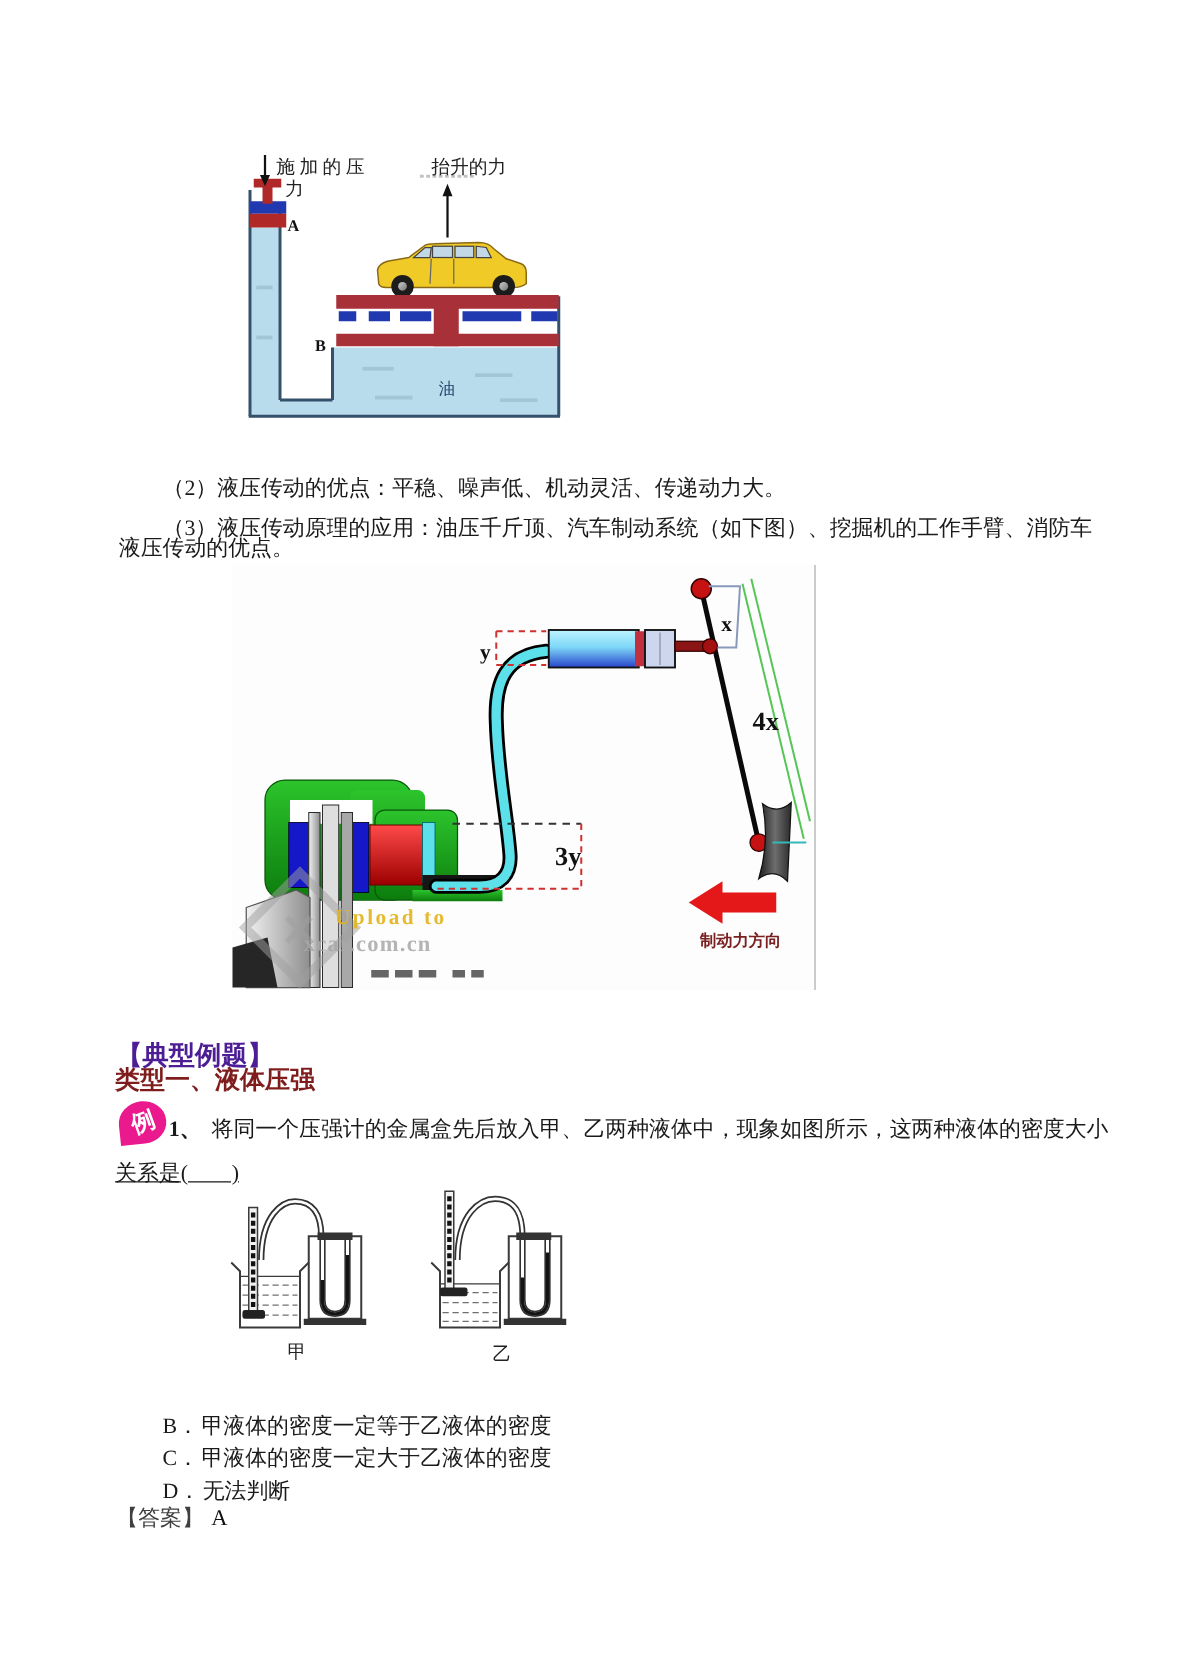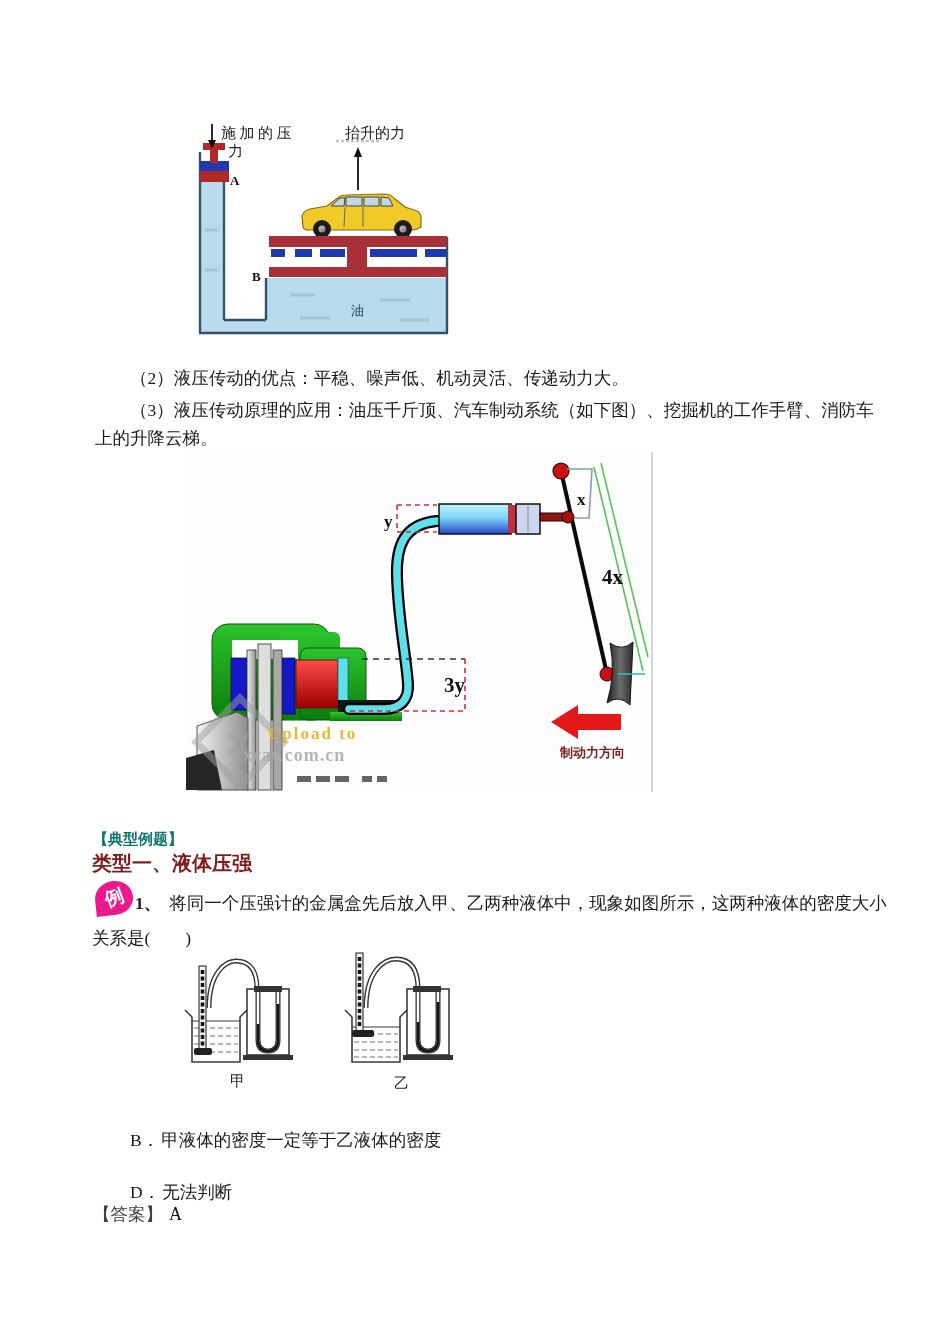--- a/index.html
+++ b/index.html
@@ -1,21 +1,21 @@
 <!DOCTYPE html>
 <html><head>
 <meta charset="utf-8">
 <style>
   html,body{margin:0;padding:0;background:#ffffff;}
   .page{position:relative;width:950px;height:1344px;background:#ffffff;overflow:hidden;
         font-family:"Liberation Serif","DejaVu Serif",serif;color:#1a1a1a;}
   .abs{position:absolute;}
   .body-text{font-size:17.5px;line-height:24px;white-space:nowrap;}
-  .indent{text-indent:35px;}
-  .heading-green{font-size:15px;font-weight:bold;color:#0f766e;
+  .indent{text-indent:35px;margin-top:12px;}
+  .heading-green{font-size:21px;font-weight:bold;color:#4c1d95;
         font-family:Liberation Mono, monospace;}
   .heading-orange{font-size:20px;font-weight:bold;color:#7f1d1d;
         font-family:"Liberation Sans","DejaVu Sans",sans-serif;}
   .badge{width:38px;height:34px;background:#ea1a8e;border-radius:52% 50% 50% 0;
         transform:rotate(-6deg);display:flex;align-items:center;justify-content:center;}
   .badge span{color:#ffffff;font-weight:bold;font-size:19px;transform:rotate(-14deg);}
   .q-num{font-weight:bold;margin-right:8px;}
   .opt{position:absolute;left:130px;font-size:17.5px;line-height:24px;white-space:nowrap;}
   .opt .lbl{margin-right:2px;}
   .answer-line{font-size:17.5px;white-space:nowrap;}
@@ -109,21 +109,21 @@
       </g>
       <rect x="347" y="236" width="20" height="41" fill="#a83038"></rect>
       <rect x="269" y="267" width="178" height="10" fill="#a83038"></rect>
     </g>
     <text x="252" y="281" font-size="13" font-weight="bold" fill="#111">B</text>
     <text class="svg-cjk" x="351" y="315" font-size="13" fill="#1f3f66">油</text>
   </svg>
 
   <div class="abs body-text indent" style="left:95px;top:366px;">（2）液压传动的优点：平稳、噪声低、机动灵活、传递动力大。</div>
   <div class="abs body-text indent" style="left:95px;top:398px;">（3）液压传动原理的应用：油压千斤顶、汽车制动系统（如下图）、挖掘机的工作手臂、消防车</div>
-  <div class="abs body-text" style="left:95px;top:426px;">上的升降云梯。</div>
+  <div class="abs body-text" style="left:95px;top:426px;">液压传动的优点。</div>
 
   <svg class="abs" style="left:185px;top:452px;" width="468" height="340" viewBox="185 452 468 340">
     <defs>
       <linearGradient id="gradCyl" x1="0" y1="0" x2="0" y2="1">
         <stop offset="0" stop-color="#bdf3ff"></stop>
           <stop offset="0.45" stop-color="#7fd8f8"></stop>
         <stop offset="1" stop-color="#2744cc"></stop>
       </linearGradient>
       <linearGradient id="gradRed" x1="0" y1="0" x2="0" y2="1">
         <stop offset="0" stop-color="#ff4a4a"></stop>
@@ -233,21 +233,21 @@
 
   <div class="abs heading-green" style="left:93px;top:830px;">【典型例题】</div>
   <div class="abs heading-orange" style="left:92px;top:850px;">类型一、液体压强</div>
 
   <div class="abs badge" style="left:95px;top:881px;">
     <span>例</span>
   </div>
   <div class="abs body-text" style="left:135px;top:891px;">
     <span class="q-num">1、</span><span>将同一个压强计的金属盒先后放入甲、乙两种液体中，现象如图所示，这两种液体的密度大小</span>
   </div>
-  <div class="abs body-text" style="left:92px;top:926px;">关系是(　　)</div>
+  <div class="abs body-text" style="left:92px;top:926px;text-decoration:underline;">关系是(　　)</div>
 
   <svg class="abs" style="left:175px;top:948px;" width="290" height="148" viewBox="175 948 290 148">
 
     <g fill="none" stroke="#3a3a3a">
       <polyline points="185,1010 192,1017 192,1062 240,1062 240,1017 247,1010" stroke-width="1.6"></polyline>
       <line x1="192" y1="1021" x2="240" y2="1021" stroke-width="1"></line>
       <g stroke="#707070" stroke-width="1" stroke-dasharray="5 3">
         <line x1="194" y1="1028" x2="238" y2="1028"></line>
           <line x1="194" y1="1036" x2="238" y2="1036"></line>
         <line x1="194" y1="1044" x2="238" y2="1044"></line>
@@ -287,20 +287,23 @@
       <path d="M418,992 L418,1040 Q418,1051 428,1051 Q438,1051 438,1040 L438,992" stroke="#333" stroke-width="5"></path>
       <path d="M418,992 L418,1040 Q418,1051 428,1051 Q438,1051 438,1040 L438,992" stroke="#fff" stroke-width="2.4"></path>
       <path d="M418,1022 L418,1040 Q418,1051 428,1051 Q438,1051 438,1040 L438,1002" stroke="#141414" stroke-width="2.6"></path>
     </g>
     <text class="svg-cjk" x="394" y="1088" font-size="15" fill="#222">乙</text>
   </svg>
 
   <div class="opt" style="top:1128px;">
     <span class="lbl">B．</span><span>甲液体的密度一定等于乙液体的密度</span>
   </div>
+  <div class="opt" style="top:1154px;">
+    <span class="lbl">C．</span><span>甲液体的密度一定大于乙液体的密度</span>
+  </div>
   <div class="opt" style="top:1180px;">
     <span class="lbl">D．</span><span>无法判断</span>
   </div>
 
   <div class="abs answer-line" style="left:93px;top:1202px;">
     <span class="ans-lbl">【答案】</span><span class="ans-val">A</span>
   </div>
 
 </div>
 

